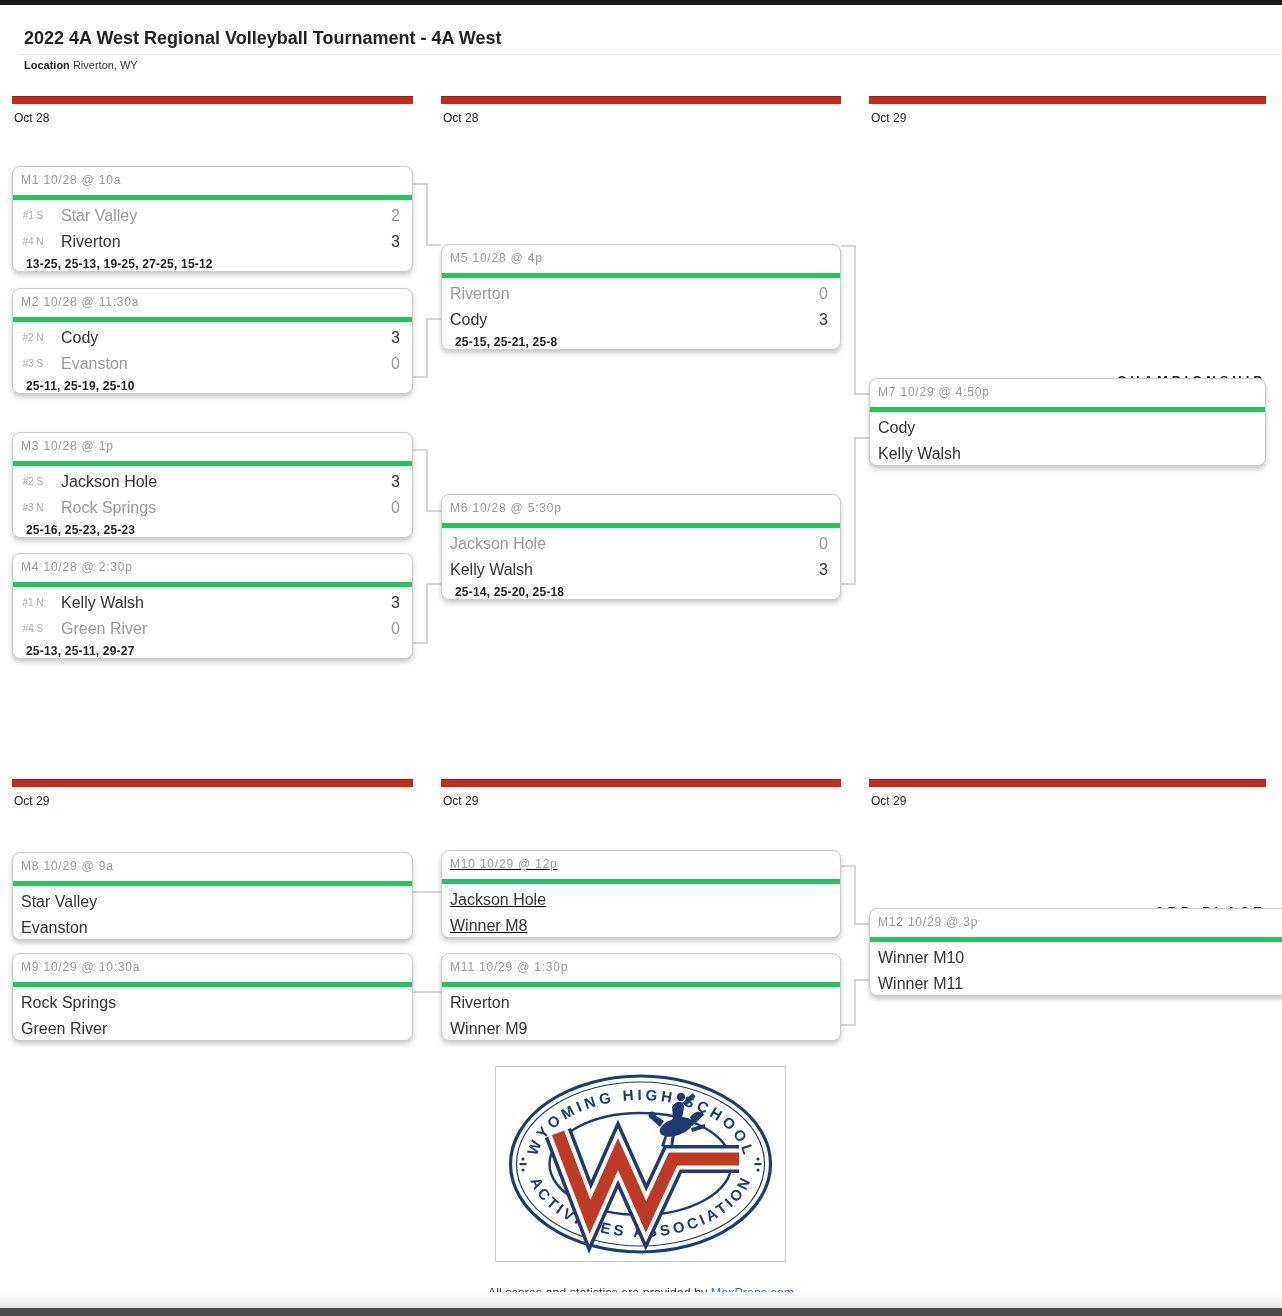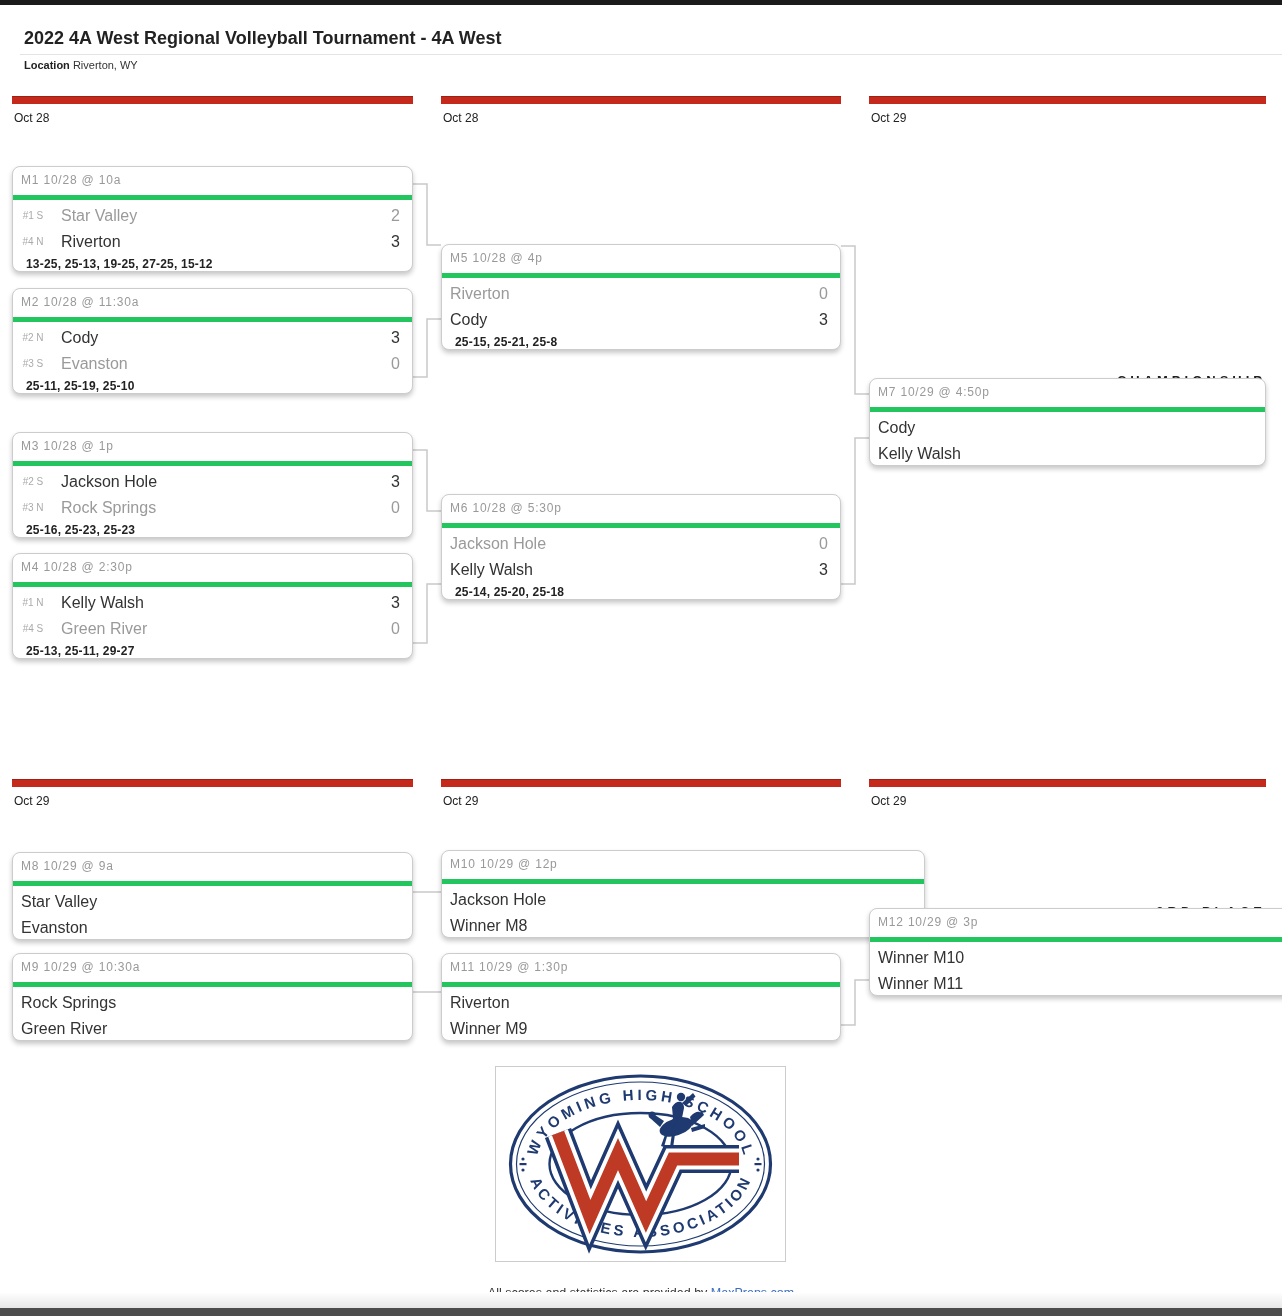--- a/index.html
+++ b/index.html
@@ -206,21 +206,21 @@
   <div class="rows">
     <div class="team-row noseed">
       <span class="tname">Rock Springs</span>
     </div>
     <div class="team-row noseed">
       <span class="tname">Green River</span>
     </div>
   </div>
 </div>
 
-<div class="card" style="left:441px;top:850px;width:484px;height:88px;">
+<div class="card" style="left:441px;top:850px;width:400px;height:88px;text-decoration:underline;">
   <div class="card-header">M10 10/29 @ 12p</div>
   <div class="rows">
     <div class="team-row noseed">
       <span class="tname">Jackson Hole</span>
     </div>
     <div class="team-row noseed">
       <span class="tname">Winner M8</span>
     </div>
   </div>
 </div>

